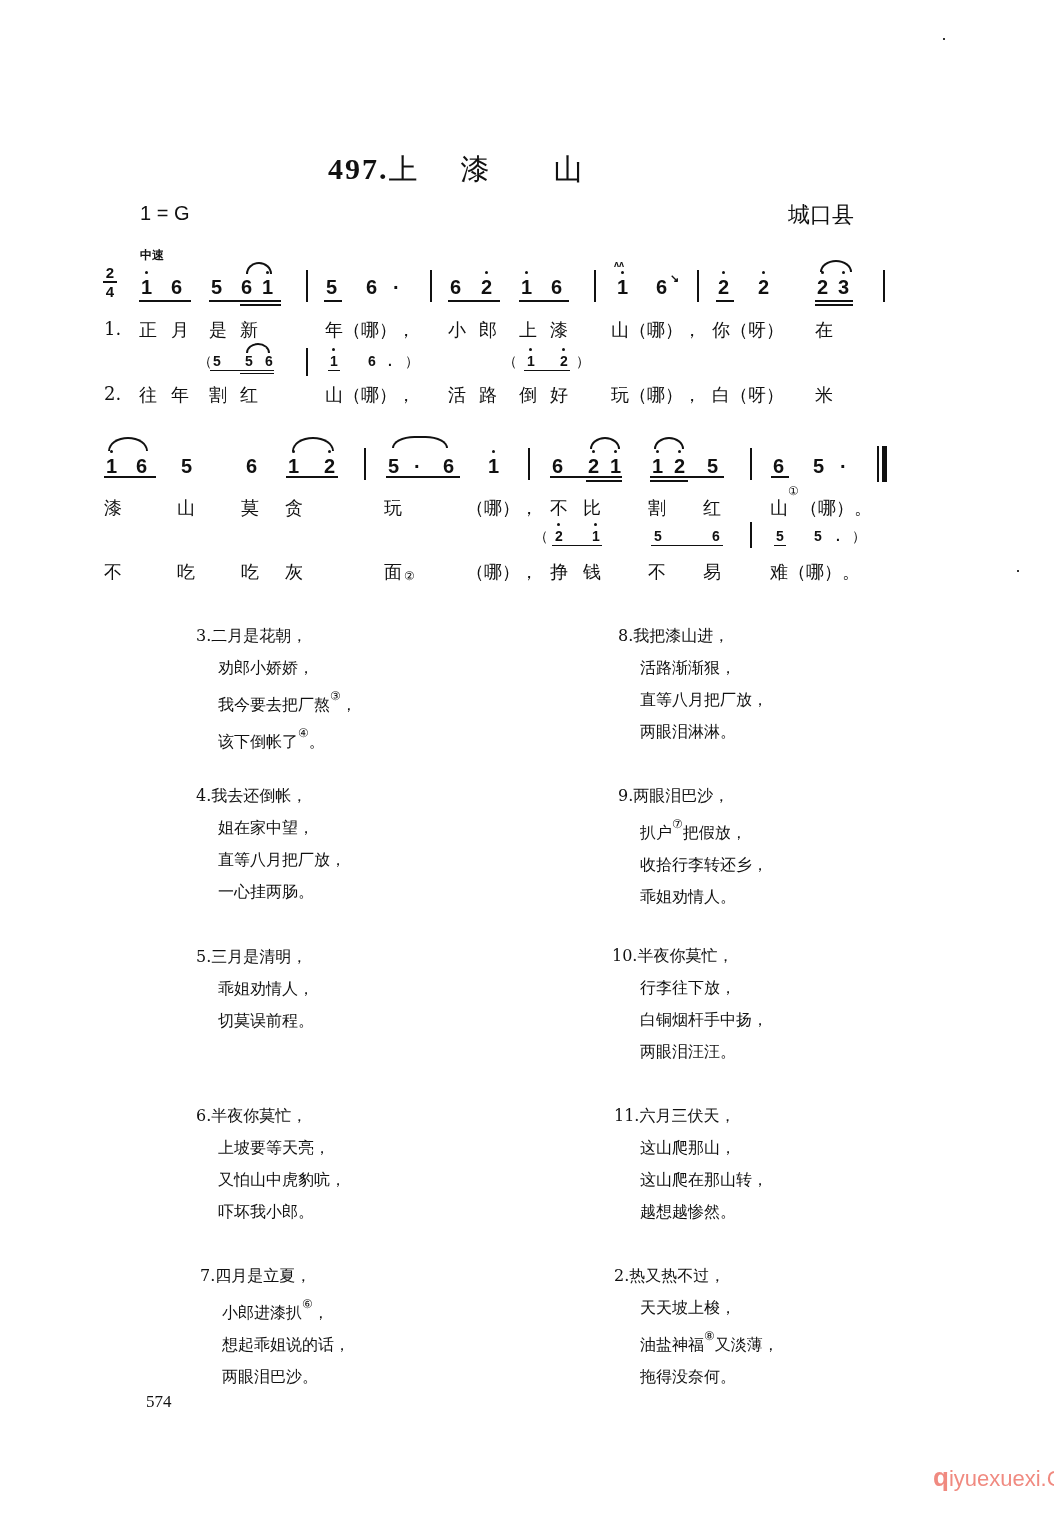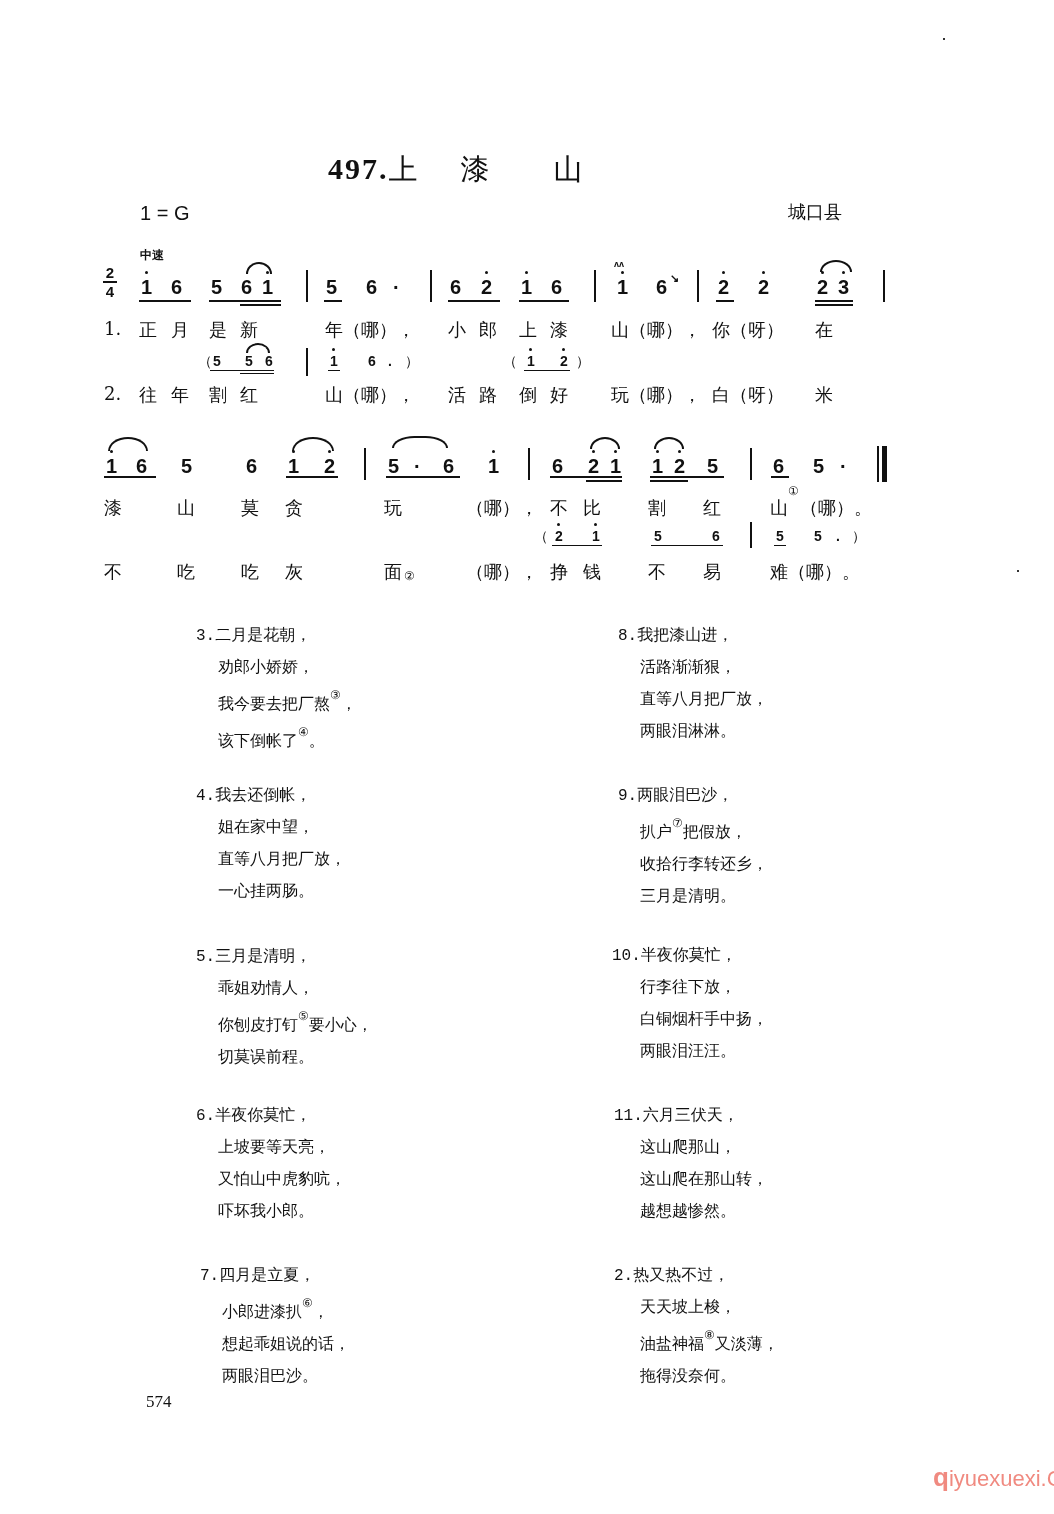--- a/index.html
+++ b/index.html
@@ -9,21 +9,21 @@
       color: #111111;
     }
     .abs { position: absolute; }
     .title {
       left: 328px; top: 150px; font-size: 30px; font-weight: bold;
       letter-spacing: 2px; white-space: nowrap;
     }
     .title .num { font-family: "Liberation Serif", serif; font-weight: bold; margin-top: 28px; }
     .title .ch { display: inline-block; font-weight: normal; font-size: 29px; }
     .key { left: 140px; top: 202px; font-size: 20px; font-family: "Liberation Sans", sans-serif; }
-    .origin { left: 788px; top: 200px; font-size: 18px; }
+    .origin { left: 788px; top: 200px; font-size: 22px; }
     .tempo { left: 140px; top: 247px; font-size: 12px; font-weight: bold; }
 
     .note { position: absolute; font-family: "Liberation Sans", sans-serif; font-weight: bold; font-size: 20px; }
     .note-s { position: absolute; font-family: "Liberation Sans", sans-serif; font-weight: bold; font-size: 14px; }
     .dot-above::before {
       content: ""; position: absolute; left: 50%; top: -5px; width: 3px; height: 3px;
       margin-left: -1.5px; background: #111; border-radius: 50%;
     }
     .barline { position: absolute; width: 2px; background: #111; }
     .uline { position: absolute; height: 2px; background: #111; }
@@ -31,21 +31,21 @@
       position: absolute; border: 2px solid #111; border-bottom: none;
       border-radius: 50% 50% 0 0 / 100% 100% 0 0;
     }
     .lyric { position: absolute; font-size: 18px; white-space: nowrap; }
     sup.fn { font-size: 12px; position: relative; top: -4px; }
 
     .timesig { position: absolute; left: 103px; top: 265px; font-family: "Liberation Sans", sans-serif; font-weight: bold; font-size: 15px; text-align: center; width: 14px; line-height: 15px; }
     .timesig .bar { display: block; height: 2px; background: #111; margin: 1px 0; }
 
     .verse { position: absolute; font-size: 16px; line-height: 32px; }
-    .verse .vl { display: block; white-space: nowrap; font-family: Liberation Mono, monospace; }
+    .verse .vl { display: block; white-space: nowrap; }
     .verse .vl.indent { padding-left: 22px; }
 
     .pagenum { left: 146px; top: 1392px; font-size: 17px; font-family: "Liberation Serif", serif; }
     .watermark {
       left: 933px; top: 1462px; font-size: 22px; color: #f08a80;
       font-family: "Liberation Sans", sans-serif; white-space: nowrap;
     }
     .watermark .q { font-weight: bold; font-size: 26px; }
     .speck { position: absolute; width: 2px; height: 2px; background: #333; }
   </style>
@@ -272,21 +272,20 @@
 <div class="verse" style="left:196px;top:780px">
   <span class="vl"><span>4.</span><span>我去还倒帐，</span></span>
   <span class="vl indent">姐在家中望，</span>
   <span class="vl indent">直等八月把厂放，</span>
   <span class="vl indent">一心挂两肠。</span>
 </div>
 
 <div class="verse" style="left:196px;top:941px">
   <span class="vl"><span>5.</span><span>三月是清明，</span></span>
   <span class="vl indent">乖姐劝情人，</span>
-  <span class="vl indent"><span>你刨皮打钉</span><sup class="fn">⑤</sup><span>要小心，</span></span>
   <span class="vl indent">切莫误前程。</span>
 </div>
 
 <div class="verse" style="left:196px;top:1100px">
   <span class="vl"><span>6.</span><span>半夜你莫忙，</span></span>
   <span class="vl indent">上坡要等天亮，</span>
   <span class="vl indent">又怕山中虎豹吭，</span>
   <span class="vl indent">吓坏我小郎。</span>
 </div>
 
@@ -301,21 +300,21 @@
   <span class="vl"><span>8.</span><span>我把漆山进，</span></span>
   <span class="vl indent">活路渐渐狠，</span>
   <span class="vl indent">直等八月把厂放，</span>
   <span class="vl indent">两眼泪淋淋。</span>
 </div>
 
 <div class="verse" style="left:618px;top:780px">
   <span class="vl"><span>9.</span><span>两眼泪巴沙，</span></span>
   <span class="vl indent"><span>扒户</span><sup class="fn">⑦</sup><span>把假放，</span></span>
   <span class="vl indent">收拾行李转还乡，</span>
-  <span class="vl indent">三月是清明。</span>
+  <span class="vl indent">乖姐劝情人。</span>
 </div>
 
 <div class="verse" style="left:612px;top:940px">
   <span class="vl"><span>10.</span><span>半夜你莫忙，</span></span>
   <span class="vl indent" style="padding-left:28px">行李往下放，</span>
   <span class="vl indent" style="padding-left:28px">白铜烟杆手中扬，</span>
   <span class="vl indent" style="padding-left:28px">两眼泪汪汪。</span>
 </div>
 
 <div class="verse" style="left:614px;top:1100px">

